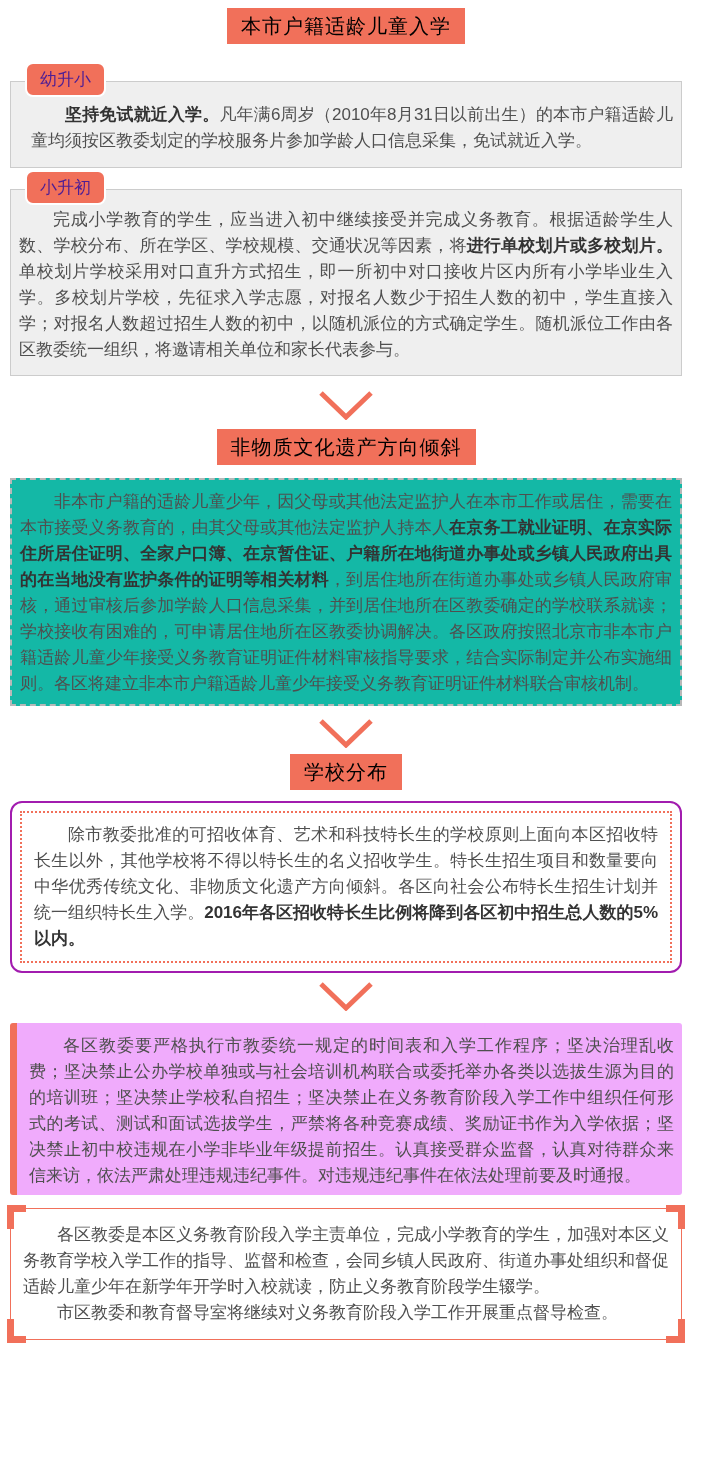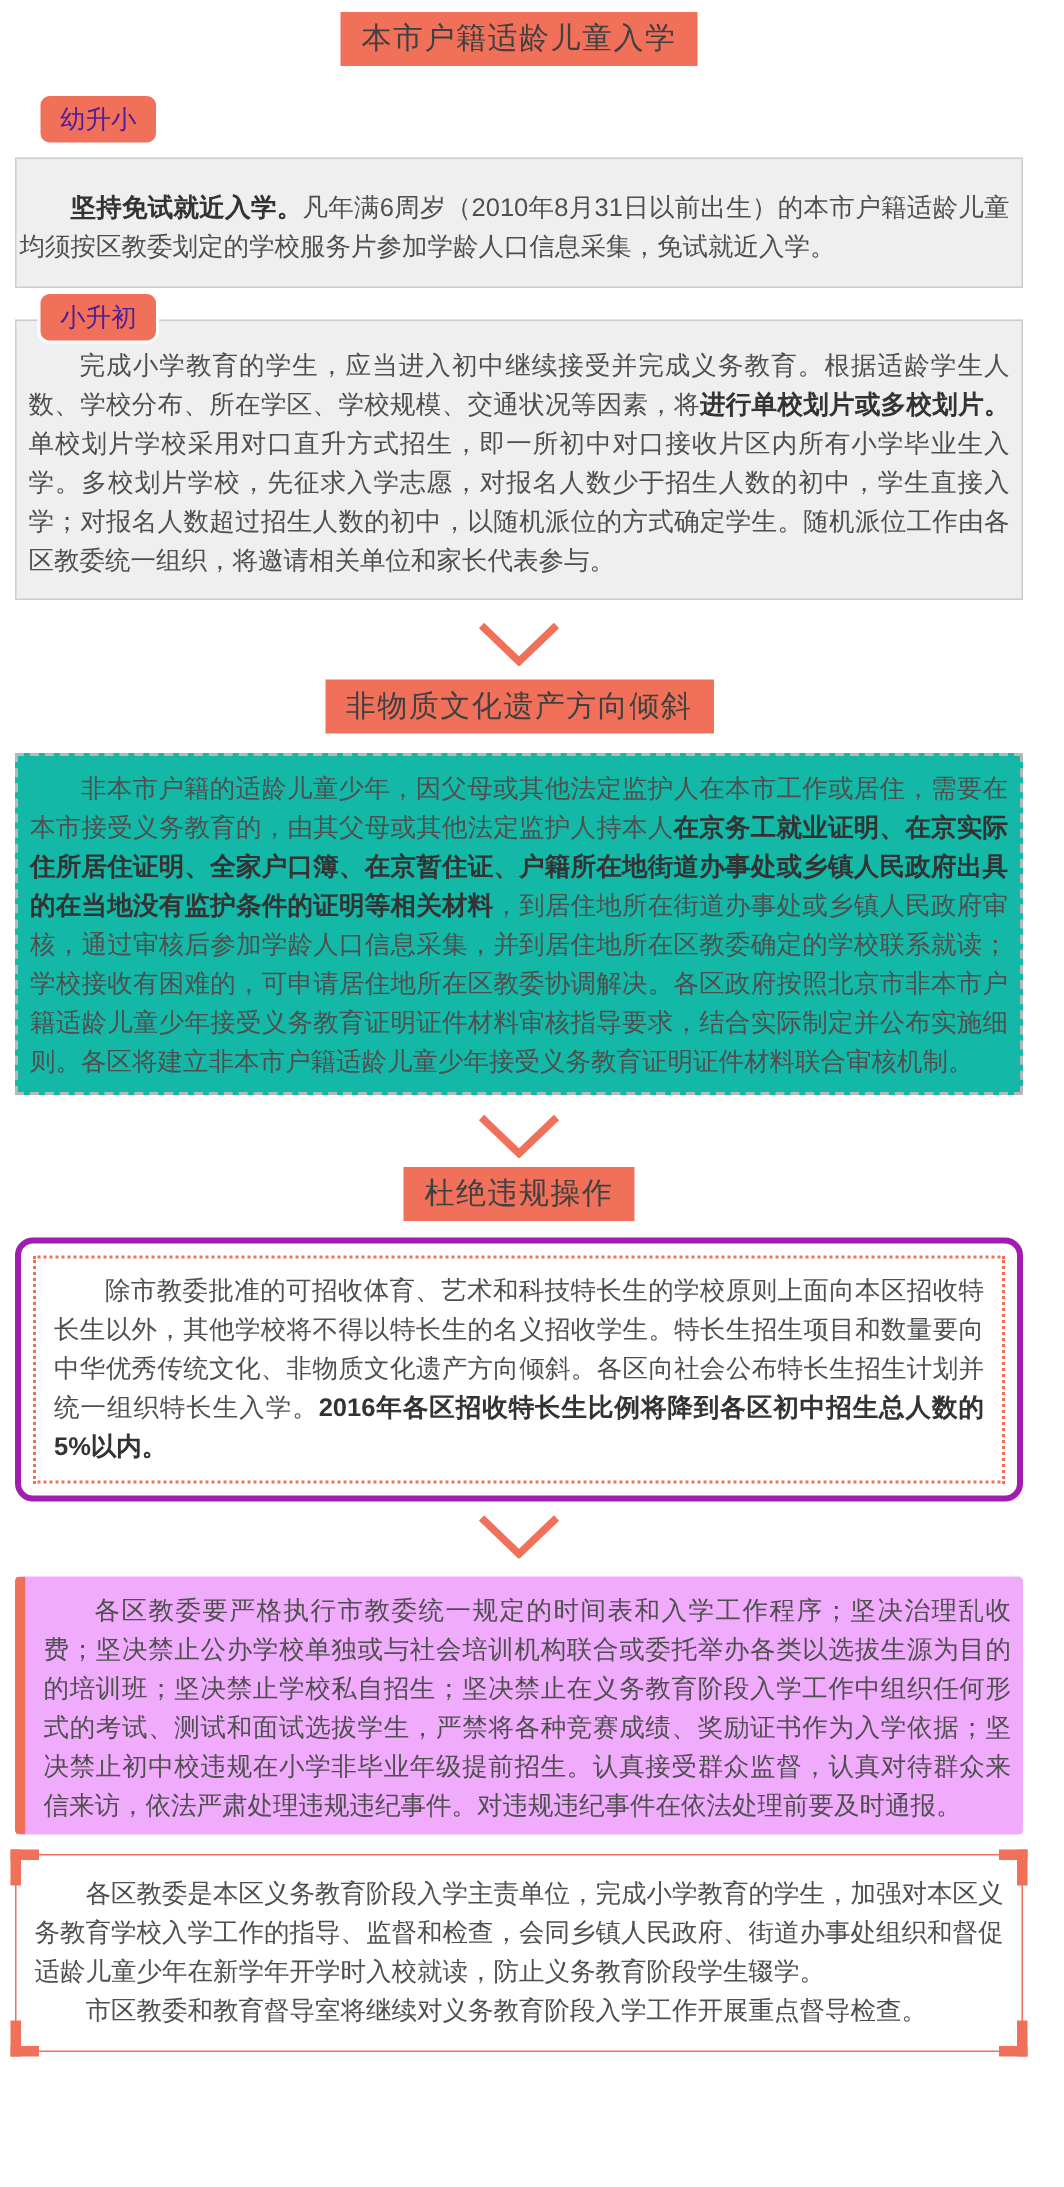--- a/index.html
+++ b/index.html
@@ -6,21 +6,21 @@
   html,body { margin:0; padding:0; }
   body {
     width:709px; height:1458px; overflow:hidden; background:#ffffff;
     font-family:"Liberation Sans", sans-serif;
     color:#4f4f4f;
   }
   .wrap { width:672px; margin-left:10px; }
 
   .badge {
     width:fit-content; margin-left:auto; margin-right:auto;
-    background:#f1705a; color:#404040;
+    background:#f1705a; color:#000000;
     font-size:20px; line-height:24px; padding:6px 14px;
     letter-spacing:1px; white-space:nowrap;
   }
   #badge-local    { margin-top:8px;  }
   #badge-nonlocal { margin-top:9px;  }
   #badge-techang  { margin-top:6px;  }
   #badge-weigui   { margin-top:8px;  }
 
   .tag {
     position:relative; z-index:2;
@@ -30,21 +30,21 @@
     border:2px solid #ffffff; border-radius:8px;
     white-space:nowrap;
   }
   #tag-ysx { margin:18px 0 -16px 15px; }
   #tag-xsc { margin:2px 0 -16px 15px; }
 
   .graybox {
     position:relative; z-index:1;
     background:#efefef; border:1px solid #cccccc;
   }
-  #box-ysx { padding:20px 8px 13px 2px;margin-top:24px; }
+  #box-ysx { padding:20px 8px 13px 20px; }
   #box-xsc { padding:17px 8px 12px 8px; }
 
   p { margin:0; font-size:17px; line-height:26px; text-align:justify; text-indent:2em; }
   b { color:#333333; }
 
   .bracket-box {
     position:relative;
     border:1px solid #f1705a;
     background:#ffffff;
   }
@@ -61,21 +61,21 @@
   #chev-3 { margin-top:8px; }
 
   .dashedbox {
     margin-top:13px;
     background:#14b8a6; border:2px dashed #b8b8b8;
     padding:9px 8px 7px 8px;
   }
 
   .roundbox {
     margin-top:11px;
-    border:4px solid #a21caf; border-radius:12px;
+    border:2px solid #a21caf; border-radius:12px;
     padding:8px; background:#ffffff;
   }
   .dottedbox {
     border:2px dotted #f1705a;
     padding:9px 12px;
   }
 
   .leftbarbox {
     margin-top:12px;
     background:#f0abfc;
@@ -109,21 +109,21 @@
   <div class="badge" id="badge-nonlocal">非物质文化遗产方向倾斜</div>
 
   <div class="dashedbox">
     <p><span>非本市户籍的适龄儿童少年，因父母或其他法定监护人在本市工作或居住，需要在本市接受义务教育的，由其父母或其他法定监护人持本人</span><b>在京务工就业证明、在京实际住所居住证明、全家户口簿、在京暂住证、户籍所在地街道办事处或乡镇人民政府出具的在当地没有监护条件的证明等相关材料</b><span>，到居住地所在街道办事处或乡镇人民政府审核，通过审核后参加学龄人口信息采集，并到居住地所在区教委确定的学校联系就读；学校接收有困难的，可申请居住地所在区教委协调解决。各区政府按照北京市非本市户籍适龄儿童少年接受义务教育证明证件材料审核指导要求，结合实际制定并公布实施细则。各区将建立非本市户籍适龄儿童少年接受义务教育证明证件材料联合审核机制。</span></p>
   </div>
 
   <svg class="chev" id="chev-2" width="56" height="30" viewBox="0 0 56 30">
     <polyline points="3,3 28,27 53,3" fill="none" stroke="#f1705a" stroke-width="5"></polyline>
   </svg>
 
-  <div class="badge" id="badge-techang">杜绝违规操作</div>
+  <div class="badge" id="badge-techang">学校分布</div>
 
   <div class="roundbox">
     <div class="dottedbox">
       <p><span>除市教委批准的可招收体育、艺术和科技特长生的学校原则上面向本区招收特长生以外，其他学校将不得以特长生的名义招收学生。特长生招生项目和数量要向中华优秀传统文化、非物质文化遗产方向倾斜。各区向社会公布特长生招生计划并统一组织特长生入学。</span><b>2016年各区招收特长生比例将降到各区初中招生总人数的5%以内。</b></p>
     </div>
   </div>
 
   <svg class="chev" id="chev-3" width="56" height="30" viewBox="0 0 56 30">
     <polyline points="3,3 28,27 53,3" fill="none" stroke="#f1705a" stroke-width="5"></polyline>
   </svg>

